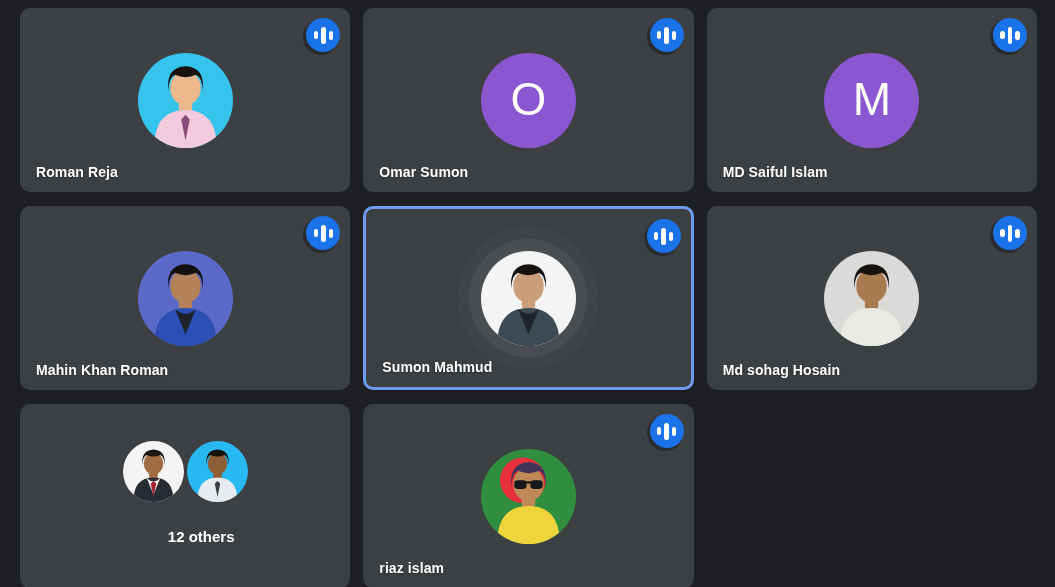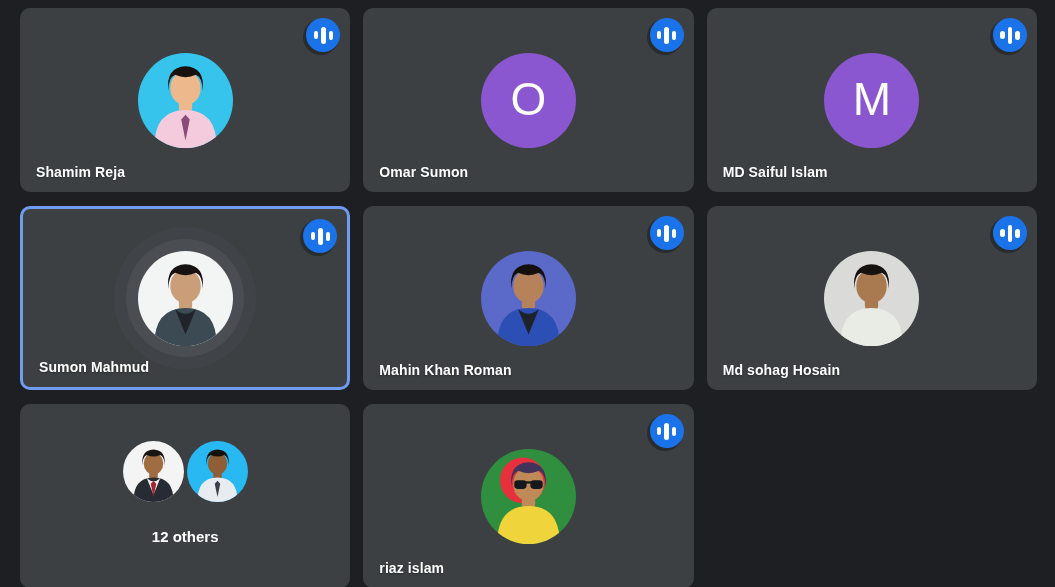--- a/index.html
+++ b/index.html
@@ -59,21 +59,21 @@
   .others-avatars{
     position:absolute;left:0;top:37px;width:100%;
     display:flex;justify-content:center;gap:3px;z-index:3;
   }
   .mini-avatar{
     width:61px;height:61px;border-radius:50%;overflow:hidden;flex:0 0 auto;
   }
   .mini-avatar svg{width:100%;height:100%;display:block;}
   .others-label{
     position:absolute;left:0;top:124px;width:100%;text-align:center;
-    color:#fff;font-size:15px;font-weight:700;z-index:3;
+    color:#fff;font-size:15px;font-weight:700;z-index:3;padding-left:16px;
   }
 </style>
 </head>
 <body style="--page-bg: #1d1f22; --tile-bg: #3c4043; --speaking-border: #6f9bf0; --audio-badge: #1a73e8;">
 
 <div class="stage">
   <div class="grid" id="grid">
   <div class="tile">
     <div class="center-wrap">
 
@@ -81,21 +81,21 @@
             <svg viewBox="0 0 100 100">
               <rect width="100" height="100" fill="#36c4ec"></rect>
               <rect x="43" y="48" width="14" height="16" rx="6" fill="#ecb88c"></rect>
               <path d="M17 100 Q17 60 50 60 Q83 60 83 100 Z" fill="#f4cbdc"></path>
               <path d="M50 65 L45.5 70 L50 92 L54.5 70 Z" fill="#8a4a78"></path>
               <ellipse cx="50" cy="37" rx="16" ry="18" fill="#ecb88c"></ellipse>
               <path d="M32 40 Q29 15 50 14 Q71 15 68 40 Q68 26 61 23 Q50 28 39 23 Q32 26 32 40 Z" fill="#18120e"></path>
             </svg>
           </div>
     </div>
-    <div class="name">Shamim Reja</div>
+    <div class="name">Roman Reja</div>
     <div class="badge mic">
       <svg viewBox="0 0 24 24">
             <path d="M19 11h-1.7c0 .74-.16 1.43-.43 2.05l1.23 1.23c.56-.98.9-2.09.9-3.28zm-4.02.17c0-.06.02-.11.02-.17V5c0-1.66-1.34-3-3-3S9 3.34 9 5v.18l5.98 5.99zM4.27 3L3 4.27l6.01 6.01V11c0 1.66 1.33 3 2.99 3 .22 0 .44-.03.65-.08l1.66 1.66c-.71.33-1.5.52-2.31.52-2.76 0-5.3-2.1-5.3-5.1H5c0 3.41 2.72 6.23 6 6.72V21h2v-3.28c.91-.13 1.77-.45 2.54-.9L19.73 21 21 19.73 4.27 3z"></path>
           </svg>
     </div>
     <div class="badge audio" hidden="">
       <div class="audio-bars">
             <span></span>
             <span></span>
             <span></span>
@@ -127,20 +127,49 @@
 
 
   <div class="tile">
     <div class="center-wrap">
 
       <div class="avatar" style="background: rgb(138, 87, 209);">
             <span class="letter" style="color: rgb(255, 255, 255);">M</span>
           </div>
     </div>
     <div class="name">MD Saiful Islam</div>
+    <div class="badge mic">
+      <svg viewBox="0 0 24 24">
+            <path d="M19 11h-1.7c0 .74-.16 1.43-.43 2.05l1.23 1.23c.56-.98.9-2.09.9-3.28zm-4.02.17c0-.06.02-.11.02-.17V5c0-1.66-1.34-3-3-3S9 3.34 9 5v.18l5.98 5.99zM4.27 3L3 4.27l6.01 6.01V11c0 1.66 1.33 3 2.99 3 .22 0 .44-.03.65-.08l1.66 1.66c-.71.33-1.5.52-2.31.52-2.76 0-5.3-2.1-5.3-5.1H5c0 3.41 2.72 6.23 6 6.72V21h2v-3.28c.91-.13 1.77-.45 2.54-.9L19.73 21 21 19.73 4.27 3z"></path>
+          </svg>
+    </div>
+    <div class="badge audio" hidden="">
+      <div class="audio-bars">
+            <span></span>
+            <span></span>
+            <span></span>
+          </div>
+    </div>
+  </div>
+
+  <div class="tile">
+    <div class="center-wrap">
+
+      <div class="avatar">
+            <svg viewBox="0 0 100 100">
+              <rect width="100" height="100" fill="#5b69c8"></rect>
+              <rect x="43" y="48" width="14" height="16" rx="6" fill="#b5825a"></rect>
+              <path d="M17 100 Q17 60 50 60 Q83 60 83 100 Z" fill="#2c4fb5"></path>
+       <path d="M39 61 L50 88 L61 61 Q50 71 39 61 Z" fill="#1e222a"></path>
+              <ellipse cx="50" cy="37" rx="16" ry="18" fill="#b5825a"></ellipse>
+              <path d="M32 40 Q29 15 50 14 Q71 15 68 40 Q68 26 61 23 Q50 28 39 23 Q32 26 32 40 Z" fill="#14100d"></path>
+            </svg>
+          </div>
+    </div>
+    <div class="name">Mahin Khan Roman</div>
     <div class="badge mic">
       <svg viewBox="0 0 24 24">
             <path d="M19 11h-1.7c0 .74-.16 1.43-.43 2.05l1.23 1.23c.56-.98.9-2.09.9-3.28zm-4.02.17c0-.06.02-.11.02-.17V5c0-1.66-1.34-3-3-3S9 3.34 9 5v.18l5.98 5.99zM4.27 3L3 4.27l6.01 6.01V11c0 1.66 1.33 3 2.99 3 .22 0 .44-.03.65-.08l1.66 1.66c-.71.33-1.5.52-2.31.52-2.76 0-5.3-2.1-5.3-5.1H5c0 3.41 2.72 6.23 6 6.72V21h2v-3.28c.91-.13 1.77-.45 2.54-.9L19.73 21 21 19.73 4.27 3z"></path>
           </svg>
     </div>
     <div class="badge audio" hidden="">
       <div class="audio-bars">
             <span></span>
             <span></span>
             <span></span>
@@ -163,49 +192,20 @@
             </svg>
           </div>
     </div>
     <div class="name">Sumon Mahmud</div>
     <div class="badge mic" hidden="">
       <svg viewBox="0 0 24 24">
             <path d="M19 11h-1.7c0 .74-.16 1.43-.43 2.05l1.23 1.23c.56-.98.9-2.09.9-3.28zm-4.02.17c0-.06.02-.11.02-.17V5c0-1.66-1.34-3-3-3S9 3.34 9 5v.18l5.98 5.99zM4.27 3L3 4.27l6.01 6.01V11c0 1.66 1.33 3 2.99 3 .22 0 .44-.03.65-.08l1.66 1.66c-.71.33-1.5.52-2.31.52-2.76 0-5.3-2.1-5.3-5.1H5c0 3.41 2.72 6.23 6 6.72V21h2v-3.28c.91-.13 1.77-.45 2.54-.9L19.73 21 21 19.73 4.27 3z"></path>
           </svg>
     </div>
     <div class="badge audio">
-      <div class="audio-bars">
-            <span></span>
-            <span></span>
-            <span></span>
-          </div>
-    </div>
-  </div>
-
-  <div class="tile">
-    <div class="center-wrap">
-
-      <div class="avatar">
-            <svg viewBox="0 0 100 100">
-              <rect width="100" height="100" fill="#5b69c8"></rect>
-              <rect x="43" y="48" width="14" height="16" rx="6" fill="#b5825a"></rect>
-              <path d="M17 100 Q17 60 50 60 Q83 60 83 100 Z" fill="#2c4fb5"></path>
-       <path d="M39 61 L50 88 L61 61 Q50 71 39 61 Z" fill="#1e222a"></path>
-              <ellipse cx="50" cy="37" rx="16" ry="18" fill="#b5825a"></ellipse>
-              <path d="M32 40 Q29 15 50 14 Q71 15 68 40 Q68 26 61 23 Q50 28 39 23 Q32 26 32 40 Z" fill="#14100d"></path>
-            </svg>
-          </div>
-    </div>
-    <div class="name">Mahin Khan Roman</div>
-    <div class="badge mic">
-      <svg viewBox="0 0 24 24">
-            <path d="M19 11h-1.7c0 .74-.16 1.43-.43 2.05l1.23 1.23c.56-.98.9-2.09.9-3.28zm-4.02.17c0-.06.02-.11.02-.17V5c0-1.66-1.34-3-3-3S9 3.34 9 5v.18l5.98 5.99zM4.27 3L3 4.27l6.01 6.01V11c0 1.66 1.33 3 2.99 3 .22 0 .44-.03.65-.08l1.66 1.66c-.71.33-1.5.52-2.31.52-2.76 0-5.3-2.1-5.3-5.1H5c0 3.41 2.72 6.23 6 6.72V21h2v-3.28c.91-.13 1.77-.45 2.54-.9L19.73 21 21 19.73 4.27 3z"></path>
-          </svg>
-    </div>
-    <div class="badge audio" hidden="">
       <div class="audio-bars">
             <span></span>
             <span></span>
             <span></span>
           </div>
     </div>
   </div>
 
   <div class="tile">
     <div class="center-wrap">

